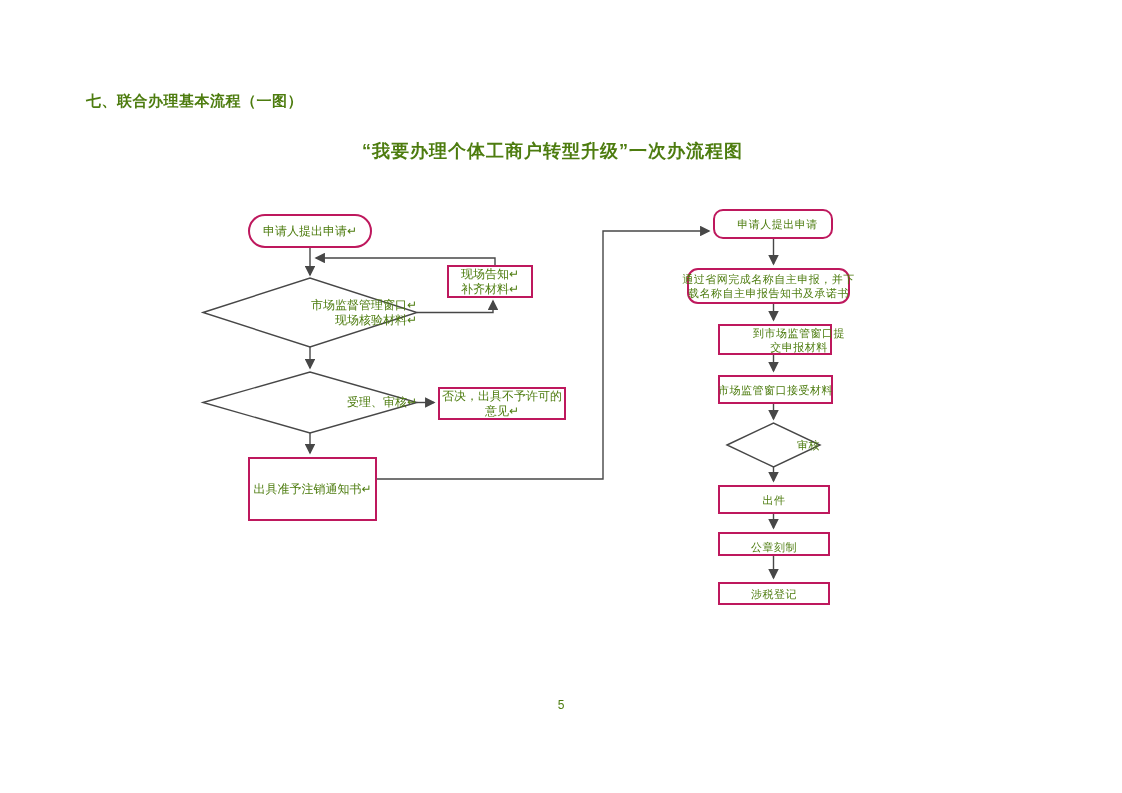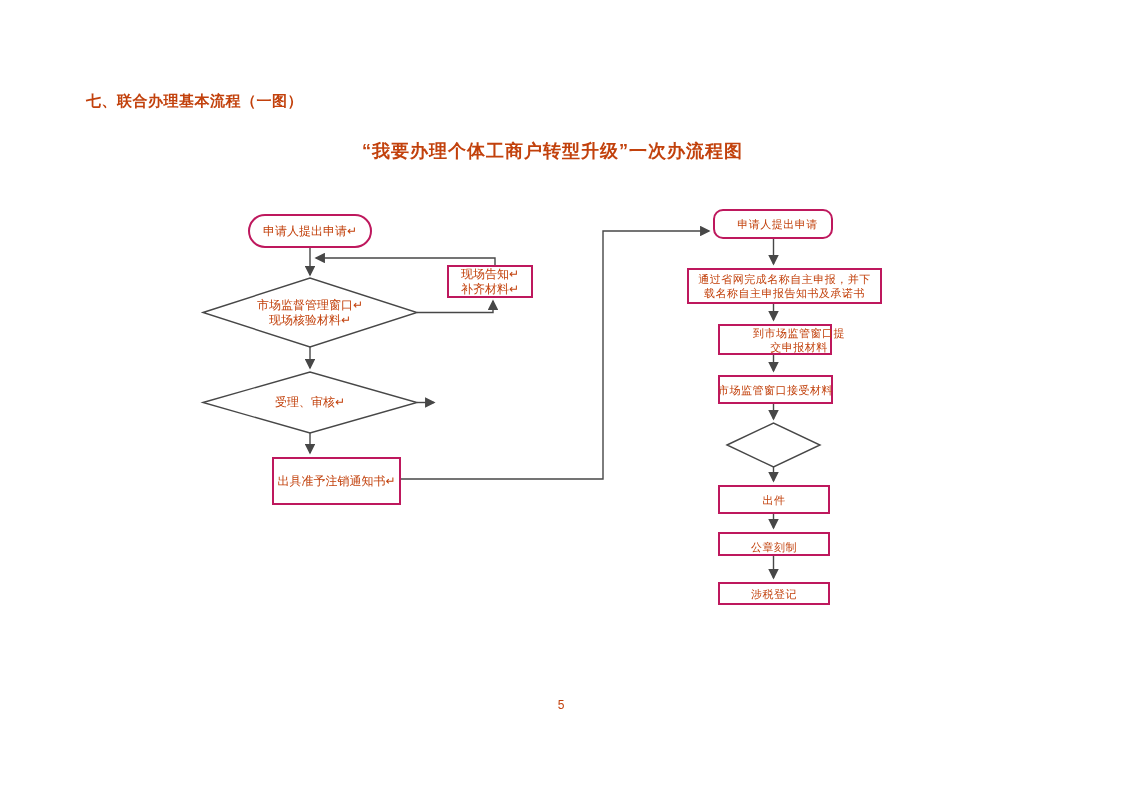--- a/index.html
+++ b/index.html
@@ -1,37 +1,37 @@
 <!DOCTYPE html>
 <html><head>
 <meta charset="utf-8">
 <style>
   html,body{margin:0;padding:0;background:#ffffff;}
   .page{
     position:relative;width:1122px;height:793px;background:#ffffff;
-    font-family:"Liberation Sans",sans-serif;color:#c2410c;overflow:hidden;
+    font-family:"Liberation Sans",sans-serif;color:#4d7c0f;overflow:hidden;
   }
   .heading{
     position:absolute;left:86px;top:92px;font-size:15px;font-weight:bold;
     letter-spacing:.5px;white-space:nowrap;
   }
   .doc-title{
     position:absolute;left:0;top:139px;width:1105px;text-align:center;
     font-size:18px;font-weight:bold;letter-spacing:1px;white-space:nowrap;
   }
   .chart-layer{position:absolute;left:0;top:0;width:1122px;height:793px;}
   svg.wires{position:absolute;left:0;top:0;z-index:1;}
   .node{
     position:absolute;z-index:2;box-sizing:border-box;background:#ffffff;
     border:2px solid #be185d;display:flex;flex-direction:column;
     align-items:center;justify-content:center;text-align:center;
   }
   .dlabel{
     position:absolute;z-index:2;display:flex;flex-direction:column;
-    align-items:center;justify-content:center;text-align:center;
+    align-items:flex-end;justify-content:center;text-align:center;
   }
   .t12{font-size:12px;line-height:15px;}
   .t11{font-size:11px;line-height:14px;letter-spacing:.5px;}
   .terminator{border-radius:17px;}
   .rounded{border-radius:10px;padding-left:9px;}
   .node span,.dlabel span{display:block;white-space:nowrap;}
   .page-number{
     position:absolute;left:0;top:698px;width:1122px;text-align:center;
     font-size:12px;
   }
@@ -88,43 +88,50 @@
 
     <div class="node t12" style="left:447px;top:265px;width:86px;height:33px;">
       <span>现场告知↵</span>
       <span>补齐材料↵</span>
     </div>
 
     <div class="dlabel t12" style="left:203px;top:372px;width:214px;height:61px;">
       <span>受理、审核↵</span>
     </div>
 
+    <div class="node t12" style="left:438px;top:387px;width:128px;height:33px;">
+      <span>否决，出具不予许可的</span>
+      <span>意见↵</span>
+    </div>
 
-    <div class="node t12" style="left:248px;top:457px;width:129px;height:48px;margin-left:24px;">
+    <div class="node t12" style="left:248px;top:457px;width:129px;height:64px;">
       <span>出具准予注销通知书↵</span>
     </div>
 
     <div class="node rounded t11" style="left:713px;top:209px;width:120px;height:30px;">
       <span>申请人提出申请</span>
     </div>
 
-    <div class="node t11" style="left:687px;top:268px;width:195px;height:36px;">
+    <div class="node t11" style="left:687px;top:268px;width:163px;height:36px;border-radius:11px;">
       <span>通过省网完成名称自主申报，并下</span>
       <span>载名称自主申报告知书及承诺书</span>
     </div>
 
     <div class="node t11" style="left:718px;top:324px;width:114px;height:31px;padding-left:48px;">
       <span>到市场监管窗口提</span>
       <span>交申报材料</span>
     </div>
 
     <div class="node t11" style="left:718px;top:375px;width:115px;height:29px;">
       <span>市场监管窗口接受材料</span>
     </div>
 
+    <div class="dlabel t11" style="left:727px;top:423px;width:93px;height:44px;">
+      <span>审核</span>
+    </div>
 
     <div class="node t11" style="left:718px;top:485px;width:112px;height:29px;">
       <span>出件</span>
     </div>
 
     <div class="node t11" style="left:718px;top:532px;width:112px;height:24px;justify-content:flex-end;">
       <span>公章刻制</span>
     </div>
 
     <div class="node t11" style="left:718px;top:582px;width:112px;height:23px;">

